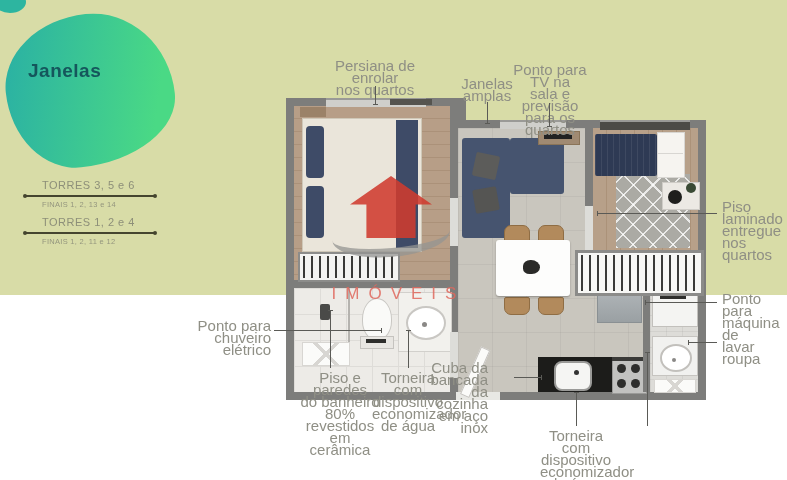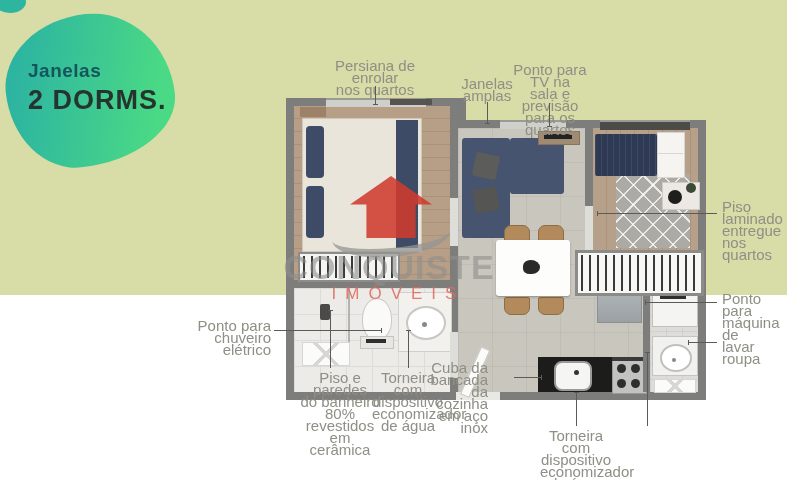--- a/index.html
+++ b/index.html
@@ -152,23 +152,34 @@
 </head>
 <body>
 
 <div id="stage">
   <div class="bg-top"></div>
   <div class="blob-corner"></div>
   <div class="blob-main"></div>
 
   <div class="heading">
     <div class="kicker">Janelas</div>
-    <div class="title">2 DORMS.</div>
   </div>
 
+  <div class="legend">
+    <div>
+      <div class="legend-torres">TORRES 3, 5 e 6</div>
+      <div class="legend-line"></div>
+      <div class="legend-finais">FINAIS 1, 2, 13 e 14</div>
+    </div>
+    <div class="legend-row2">
+      <div class="legend-torres">TORRES 1, 2 e 4</div>
+      <div class="legend-line"></div>
+      <div class="legend-finais">FINAIS 1, 2, 11 e 12</div>
+    </div>
+  </div>
 
   <div id="plan">
     <div class="wall-a"></div>
     <div class="wall-b"></div>
 
     <div class="bedroom1-floor"></div>
     <div class="window-bed1"></div>
     <div class="persiana-bar1"></div>
     <div class="nightstand1"></div>
     <div class="bed1"></div>
@@ -242,21 +253,20 @@
         <div class="clothes"></div>
       </div>
 
     <div class="door-bed1"></div>
     <div class="door-bath"></div>
     <div class="door-bed2"></div>
   </div>
 
   <div class="wm-house"></div>
   <div class="wm-swoosh"></div>
-  <div class="wm-brand">CONQUISTE</div>
   <div class="wm-sub">IMÓVEIS</div>
 
   <div class="ann ann1">Persiana de enrolar
 nos quartos</div>
   <div class="ld ldv tb ld1"></div>
   <div class="ann ann2">Janelas
 amplas</div>
   <div class="ld ldv tb ld2"></div>
   <div class="ann ann3">Ponto para TV na
 sala e previsão

